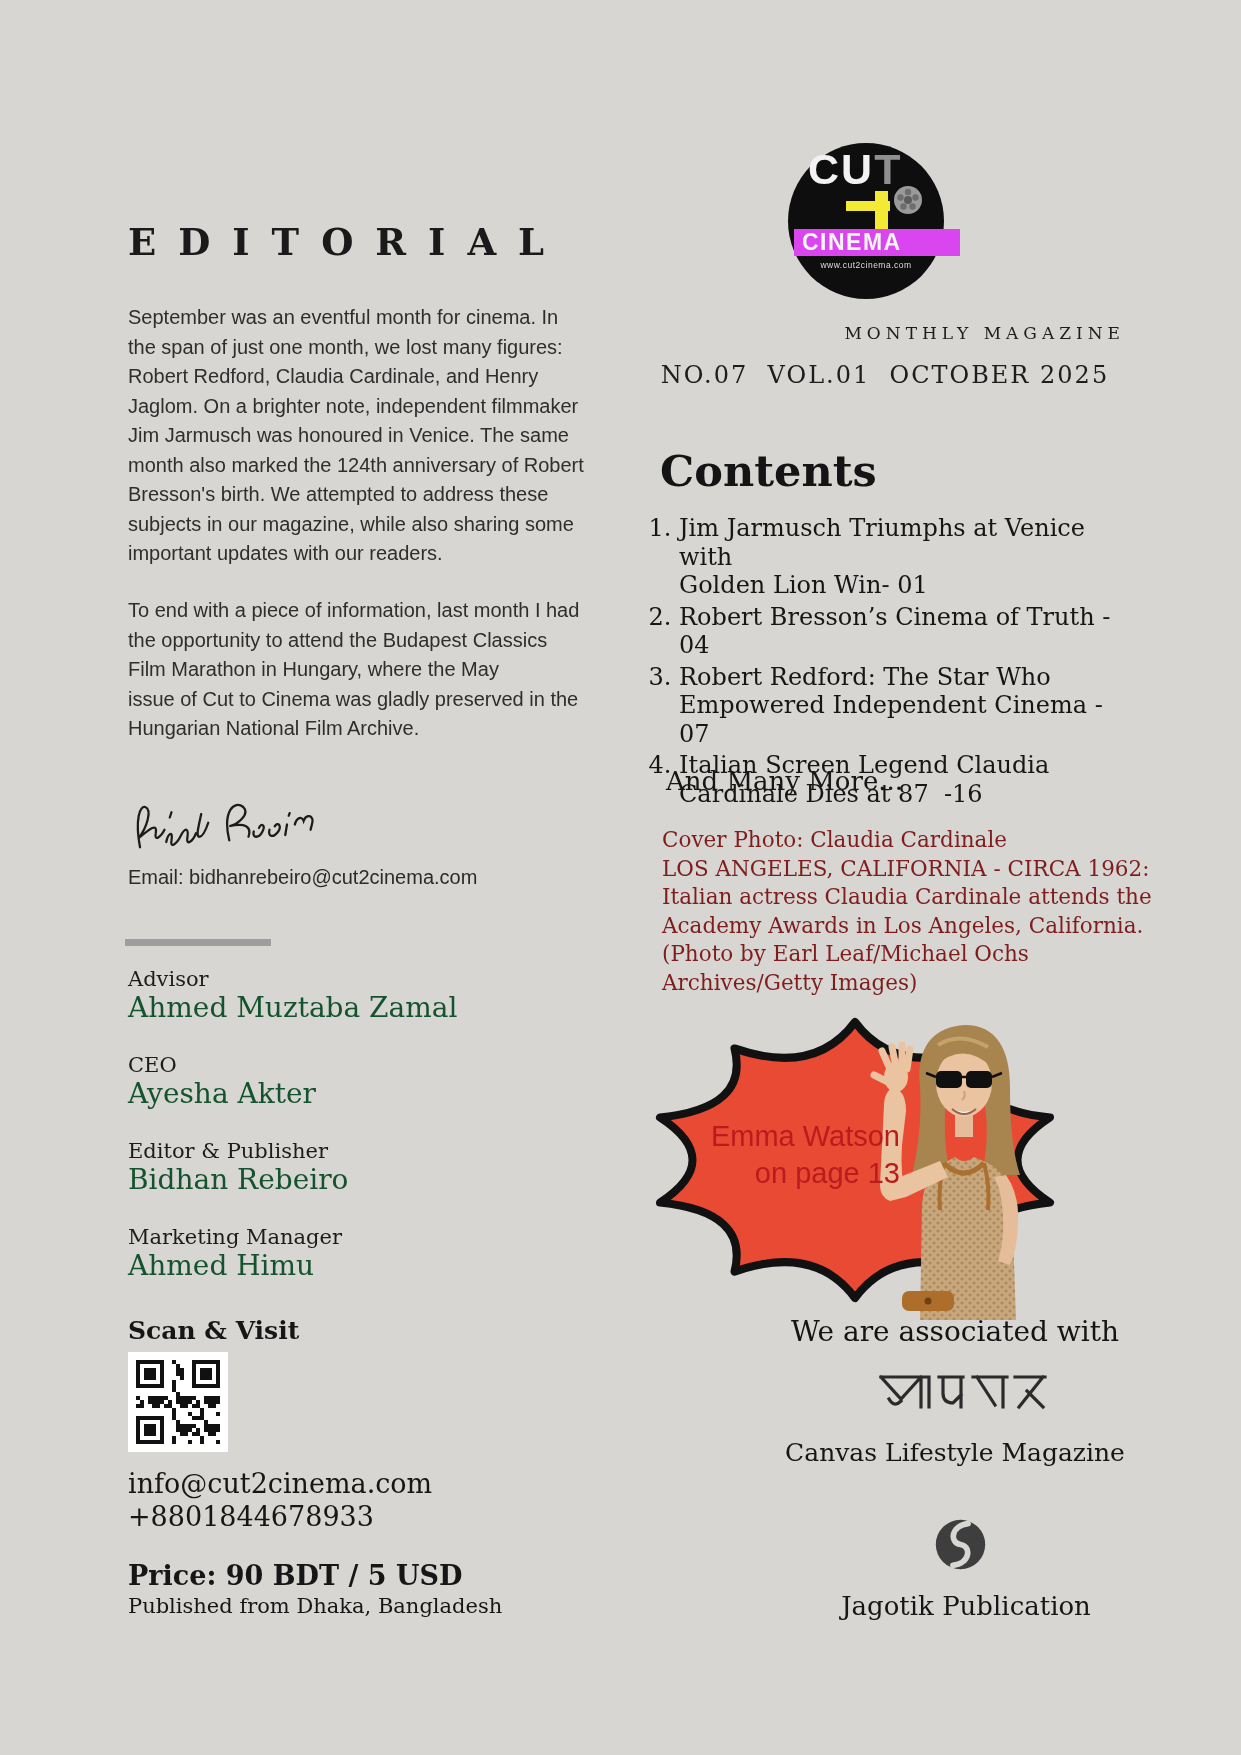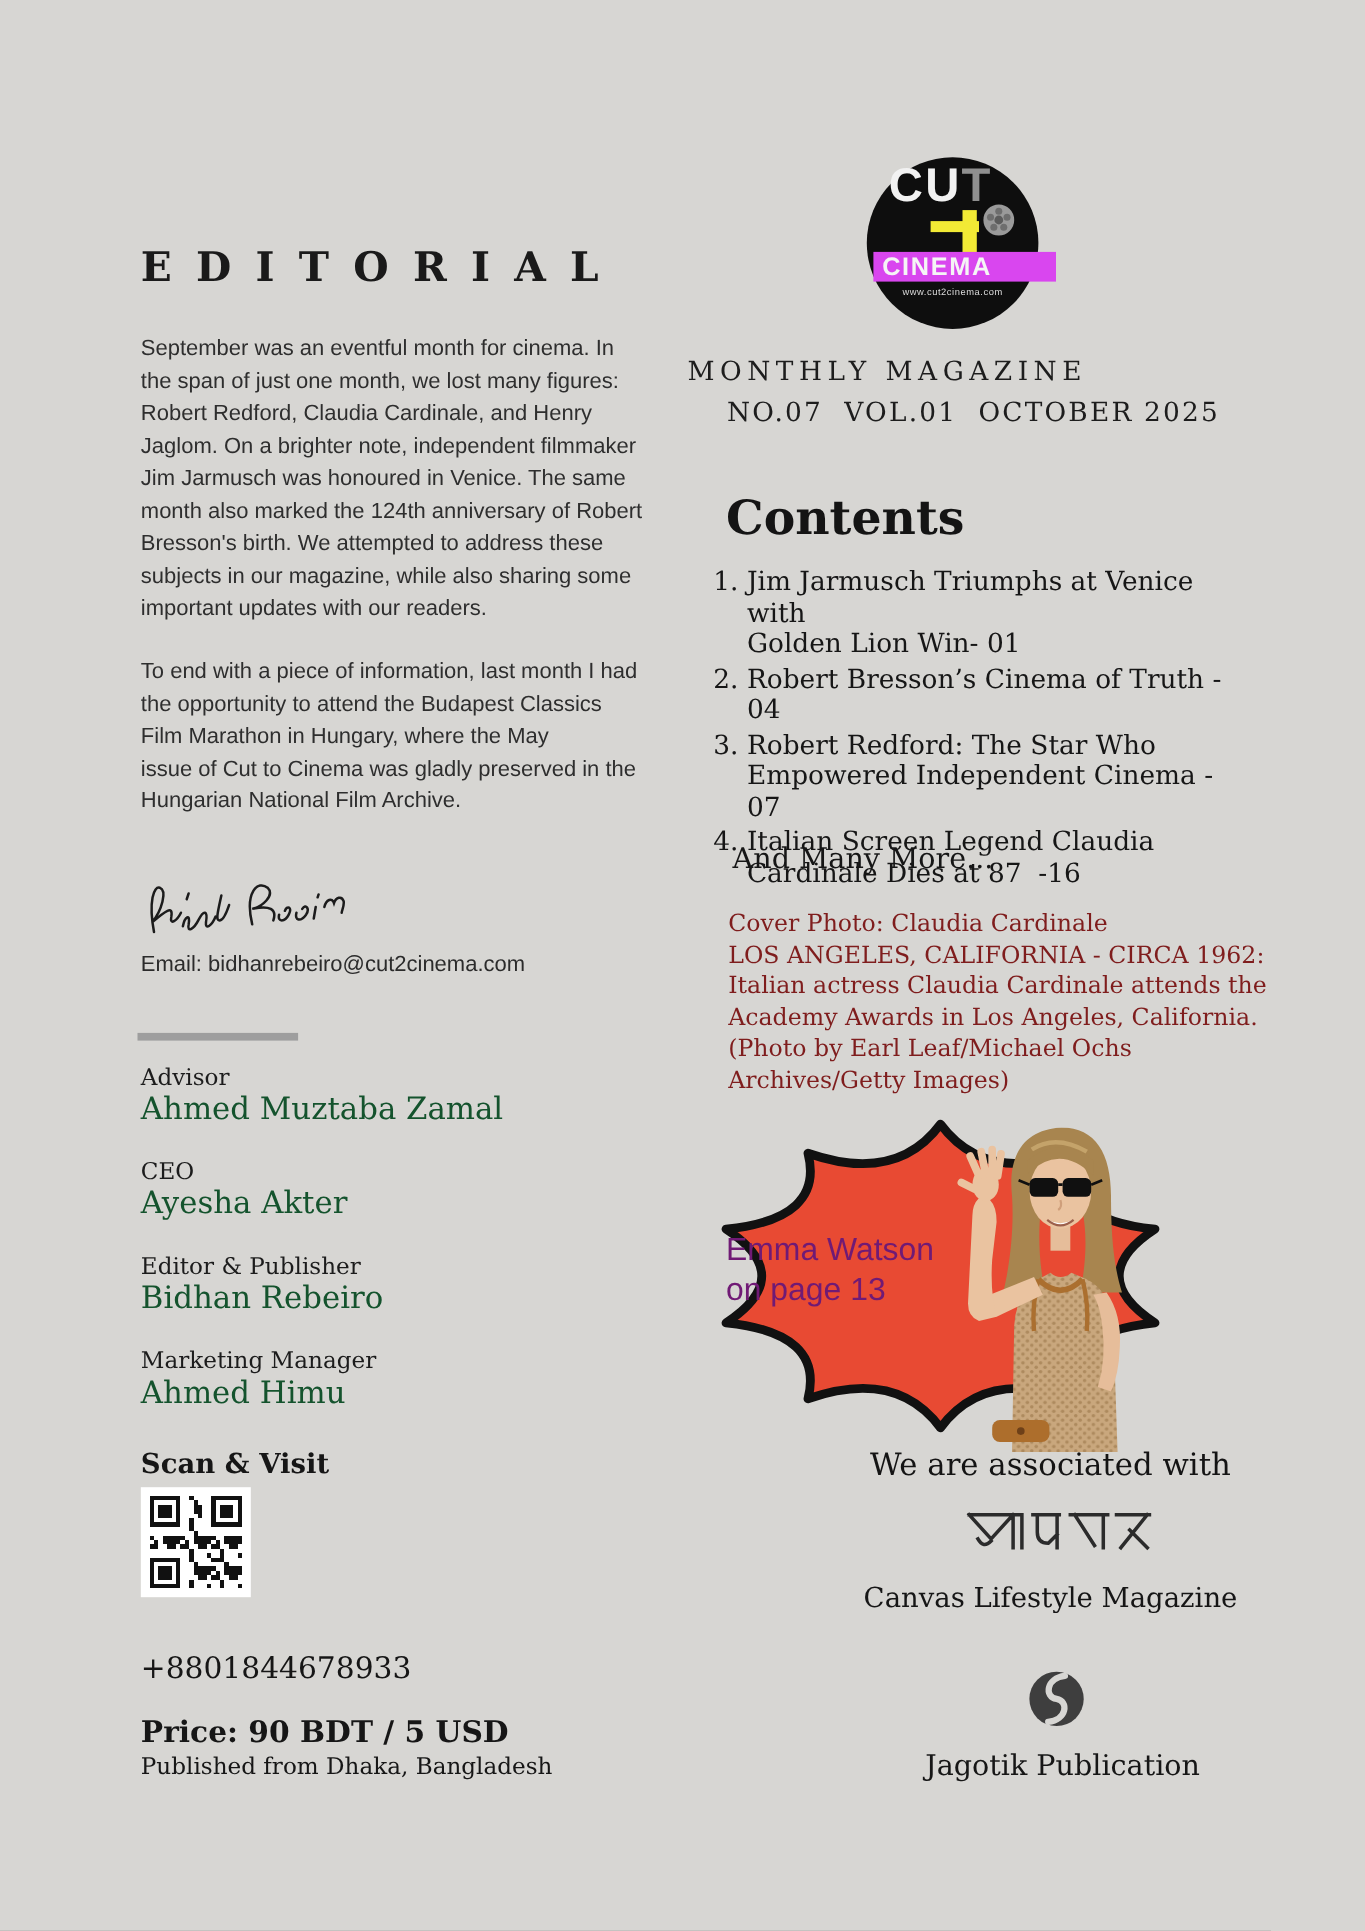--- a/index.html
+++ b/index.html
@@ -35,33 +35,33 @@
   .logo{left:788px; top:143px; width:175px; height:160px;}
   .logo .circle{position:absolute; left:0; top:0; width:156px; height:156px; background:#0e0e0e; border-radius:50%;}
   .logo .cut{position:absolute; left:20px; top:2px; font-family:"Liberation Sans",sans-serif; font-weight:bold; font-size:43px; letter-spacing:2px;}
   .logo .cut .w{color:#f2f2f2;} .logo .cut .g{color:#8f8f8f;}
   .logo .yt1{position:absolute; left:58px; top:58px; width:44px; height:10px; background:#f2ea35;}
   .logo .yt2{position:absolute; left:87px; top:48px; width:13px; height:40px; background:#f2ea35;}
   .logo .reel{position:absolute; left:105px; top:42px; width:30px; height:30px;}
   .logo .band{position:absolute; left:6px; top:86px; width:166px; height:27px; background:#d946ef; display:flex; align-items:center;}
   .logo .band span{color:#f5f5f5; font-family:"Liberation Sans",sans-serif; font-weight:bold; font-size:23px; letter-spacing:1.5px; padding-left:8px;}
   .logo .url{position:absolute; left:0; top:117px; width:156px; text-align:center; color:#dcdcdc; font-family:"Liberation Sans",sans-serif; font-size:8.5px; letter-spacing:.5px;}
-  .monthly{left:625px; top:323px; width:500px; text-align:left; font-size:24px; letter-spacing:5px; color:#1d1d1d;}
+  .monthly{left:625px; top:323px; width:500px; text-align:right; font-size:17px; letter-spacing:5px; color:#1d1d1d;}
   .issue{left:625px; top:361px; width:520px; text-align:center; font-size:24px; letter-spacing:2px; white-space:pre; color:#1d1d1d;}
 
   
   .contents-title{left:660px; top:446px; font-size:43px; font-weight:600; color:#141414;}
   .toc{left:655px; top:514px; width:450px; margin:0; padding:0 0 0 24px; font-size:24px; line-height:28.5px;}
   .toc li{white-space:pre-wrap; margin-bottom:3px;}
   .more{left:666px; top:766px; font-size:26px;}
   .caption{left:662px; top:826px; width:500px; font-size:21.5px; line-height:28.5px; white-space:pre-line; color:#7f1d1d;}
 
   
   .star-wrap{left:640px; top:1015px; width:430px; height:290px;}
-  .star-text{left:660px; top:1118px; width:240px; text-align:left; color:#701a75; font-size:29px; line-height:37px; z-index:3;}
+  .star-text{left:660px; top:1118px; width:240px; text-align:right; color:#b91c1c; font-size:29px; line-height:37px; z-index:3;}
   .photo{left:860px; top:1025px; width:210px; height:295px; z-index:2;}
 
   
   .assoc-head{left:705px; top:1315px; width:500px; text-align:center; font-size:28px; color:#141414;}
   .bengali{left:877px; top:1368px; width:170px; height:42px;}
   .canvas-name{left:705px; top:1438px; width:500px; text-align:center; font-size:25px;}
   .swirl{left:932px; top:1516px; width:57px; height:57px;}
   .jagotik{left:716px; top:1591px; width:500px; text-align:center; font-size:26px;}
 </style>
 </head>
@@ -119,20 +119,21 @@
   <div class="abs scan serif">Scan &amp; Visit</div>
 
   <div class="abs qr-box">
     <svg viewBox="0 0 21 21" width="84" height="84" shape-rendering="crispEdges">
       <rect x="0" y="0" width="21" height="21" fill="#ffffff"></rect>
       <path fill-rule="evenodd" fill="#111111" d="M0 0h7v7H0z M1 1h5v5H1z M2 2h3v3H2z M14 0h7v7h-7z M15 1h5v5h-5z M16 2h3v3h-3z M0 14h7v7H0z M1 15h5v5H1z M2 16h3v3h-3z"></path>
       <path id="qr-mods" fill="#111111" d="M9 0h1v1h-1zM10 1h1v1h-1zM10 2h1v1h-1zM11 2h1v1h-1zM10 3h1v1h-1zM11 3h1v1h-1zM11 4h1v1h-1zM9 5h1v1h-1zM9 6h1v1h-1zM9 7h1v1h-1zM10 8h1v1h-1zM0 9h1v1h-1zM3 9h1v1h-1zM4 9h1v1h-1zM5 9h1v1h-1zM6 9h1v1h-1zM7 9h1v1h-1zM10 9h1v1h-1zM11 9h1v1h-1zM12 9h1v1h-1zM13 9h1v1h-1zM14 9h1v1h-1zM17 9h1v1h-1zM18 9h1v1h-1zM19 9h1v1h-1zM20 9h1v1h-1zM1 10h1v1h-1zM3 10h1v1h-1zM4 10h1v1h-1zM5 10h1v1h-1zM6 10h1v1h-1zM8 10h1v1h-1zM10 10h1v1h-1zM11 10h1v1h-1zM12 10h1v1h-1zM13 10h1v1h-1zM15 10h1v1h-1zM17 10h1v1h-1zM18 10h1v1h-1zM19 10h1v1h-1zM20 10h1v1h-1zM0 11h1v1h-1zM1 11h1v1h-1zM4 11h1v1h-1zM5 11h1v1h-1zM7 11h1v1h-1zM8 11h1v1h-1zM11 11h1v1h-1zM12 11h1v1h-1zM14 11h1v1h-1zM15 11h1v1h-1zM18 11h1v1h-1zM19 11h1v1h-1zM9 12h1v1h-1zM16 12h1v1h-1zM9 13h1v1h-1zM13 13h1v1h-1zM16 13h1v1h-1zM20 13h1v1h-1zM9 14h1v1h-1zM14 14h1v1h-1zM15 14h1v1h-1zM16 14h1v1h-1zM10 15h1v1h-1zM17 15h1v1h-1zM10 16h1v1h-1zM11 16h1v1h-1zM12 16h1v1h-1zM13 16h1v1h-1zM14 16h1v1h-1zM17 16h1v1h-1zM18 16h1v1h-1zM19 16h1v1h-1zM20 16h1v1h-1zM10 17h1v1h-1zM11 17h1v1h-1zM12 17h1v1h-1zM13 17h1v1h-1zM15 17h1v1h-1zM17 17h1v1h-1zM18 17h1v1h-1zM19 17h1v1h-1zM20 17h1v1h-1zM11 18h1v1h-1zM12 18h1v1h-1zM14 18h1v1h-1zM15 18h1v1h-1zM18 18h1v1h-1zM19 18h1v1h-1zM9 19h1v1h-1zM16 19h1v1h-1zM9 20h1v1h-1zM13 20h1v1h-1zM16 20h1v1h-1zM20 20h1v1h-1z"></path>
     </svg>
   </div>
 
+  <div class="abs c-email serif">info@cut2cinema.com</div>
   <div class="abs c-phone serif">+8801844678933</div>
   <div class="abs price serif">Price: 90 BDT / 5 USD</div>
   <div class="abs published serif">Published from Dhaka, Bangladesh</div>
 
   <div class="abs logo">
     <div class="circle"></div>
     <div class="cut"><span class="w">C</span><span class="w">U</span><span class="g">T</span></div>
     <div class="yt1"></div>
     <div class="yt2"></div>
     <svg class="reel" viewBox="0 0 30 30">

